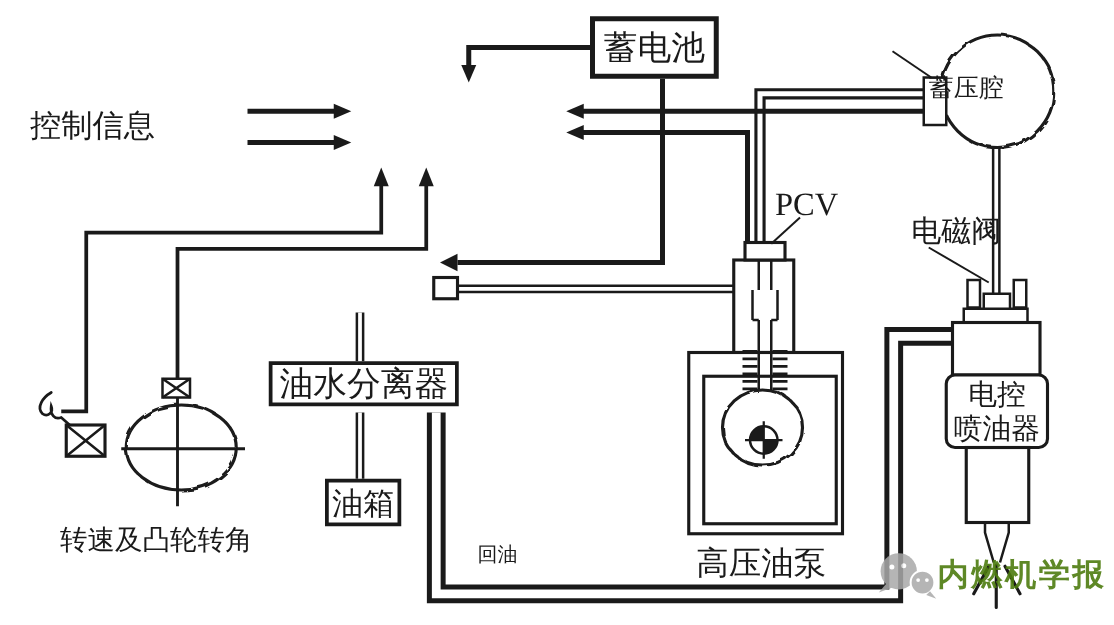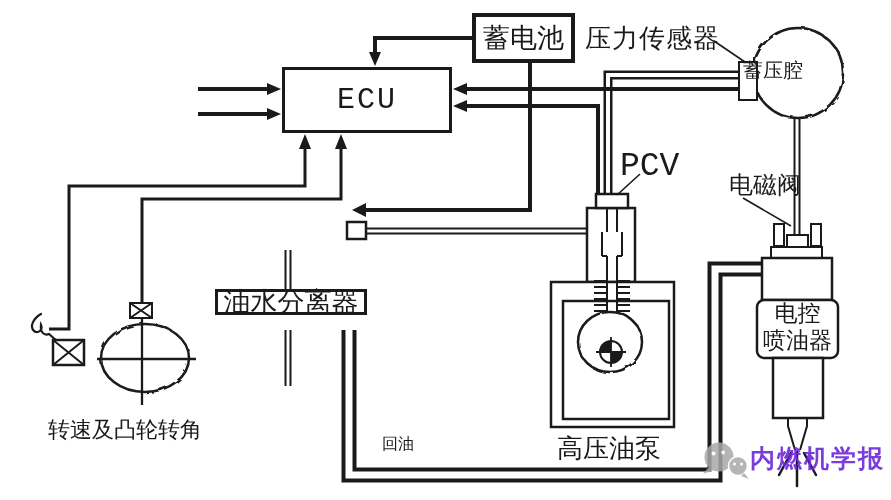--- a/index.html
+++ b/index.html
@@ -1,41 +1,41 @@
 <!DOCTYPE html>
 <html><head>
 <meta charset="utf-8">
 <style>
   html,body{margin:0;padding:0;background:#fff;}
   #stage{
     position:relative;width:891px;height:500px;background:#fff;overflow:hidden;
-    font-family:Liberation Mono, monospace;color:#1a1a1a;
+    font-family:Liberation Serif, serif;color:#1a1a1a;
   }
   #wires{position:absolute;left:0;top:0;}
   .box{
     position:absolute;box-sizing:border-box;background:#fff;border:3px solid #1a1a1a;
     display:flex;align-items:center;justify-content:center;white-space:nowrap;
   }
   .lbl{position:absolute;white-space:nowrap;line-height:1.05;}
   .battery{left:472px;top:13px;width:103px;height:50px;border-width:4px;font-size:27px;}
   .ecu{left:282px;top:67px;width:170px;height:66px;font-size:30px;letter-spacing:2px;}
   .lp{left:233px;top:208px;width:115px;height:45px;font-size:26px;}
-  .sep{left:215px;top:289px;width:152px;height:26px;font-size:27px;}
+  .sep{left:215px;top:289px;width:152px;height:36px;font-size:27px;}
   .tank{left:260px;top:383px;width:61px;height:38px;border-width:3px;font-size:25px;}
   .l-control{left:24px;top:89px;font-size:25px;}
   .l-psensor{left:585px;top:27px;font-size:26px;letter-spacing:1px;}
   .l-accu{left:743px;top:61px;font-size:20px;}
-  .l-pcv{left:620px;top:150px;font-size:33px;}
+  .l-pcv{left:620px;top:150px;font-size:26px;}
   .l-sol{left:729px;top:174px;font-size:24px;}
   .l-throttle{left:13px;top:379px;font-size:24px;}
   .l-speedcam{left:48px;top:420px;font-size:22px;}
   .l-return{left:382px;top:437px;font-size:16px;text-align:center;}
   .l-hppump{left:557px;top:437px;font-size:26px;}
   .l-injector{left:757px;top:302px;width:81px;font-size:23px;line-height:27px;text-align:center;}
-  .l-watermark{left:750px;top:448px;font-size:25px;color:#6d28d9;font-weight:bold;letter-spacing:2px;opacity:.9;}
+  .l-watermark{left:750px;top:448px;font-size:25px;color:#4d7c0f;font-weight:bold;letter-spacing:2px;opacity:.9;}
 </style>
 </head>
 <body>
 
 <div id="stage">
 
   <svg id="wires" width="891" height="500" viewBox="0 0 891 500">
     <defs>
       <filter id="rough" x="-20%" y="-20%" width="140%" height="140%">
         <feTurbulence type="fractalNoise" baseFrequency="0.09" numOctaves="2" result="n"></feTurbulence>
@@ -156,24 +156,24 @@
       <circle cx="713.5" cy="453.5" r="2" fill="#fff"></circle>
       <circle cx="723" cy="452.5" r="2" fill="#fff"></circle>
       <circle cx="738" cy="466" r="9.5" fill="#a9a9a9" stroke="#fff" stroke-width="1.6"></circle>
       <polygon points="744,473 749,479 741,476" fill="#a9a9a9"></polygon>
       <circle cx="734.5" cy="464" r="1.5" fill="#fff"></circle>
       <circle cx="741.5" cy="464" r="1.5" fill="#fff"></circle>
     </g>
   </svg>
 
   <div class="box battery">蓄电池</div>
-  <div class="box ecu">ECU</div>
   <div class="box sep">油水分离器</div>
+  <div class="box tank">油箱</div>
 
-  <div class="lbl l-psensor">压力传感器</div>
+  <div class="lbl l-control">控制信息</div>
   <div class="lbl l-accu">蓄压腔</div>
   <div class="lbl l-pcv">PCV</div>
   <div class="lbl l-sol">电磁阀</div>
   <div class="lbl l-speedcam">转速及凸轮转角</div>
   <div class="lbl l-return">回油</div>
   <div class="lbl l-hppump">高压油泵</div>
   <div class="lbl l-injector">
     <span>电控</span><br>
     <span>喷油器</span>
   </div>

